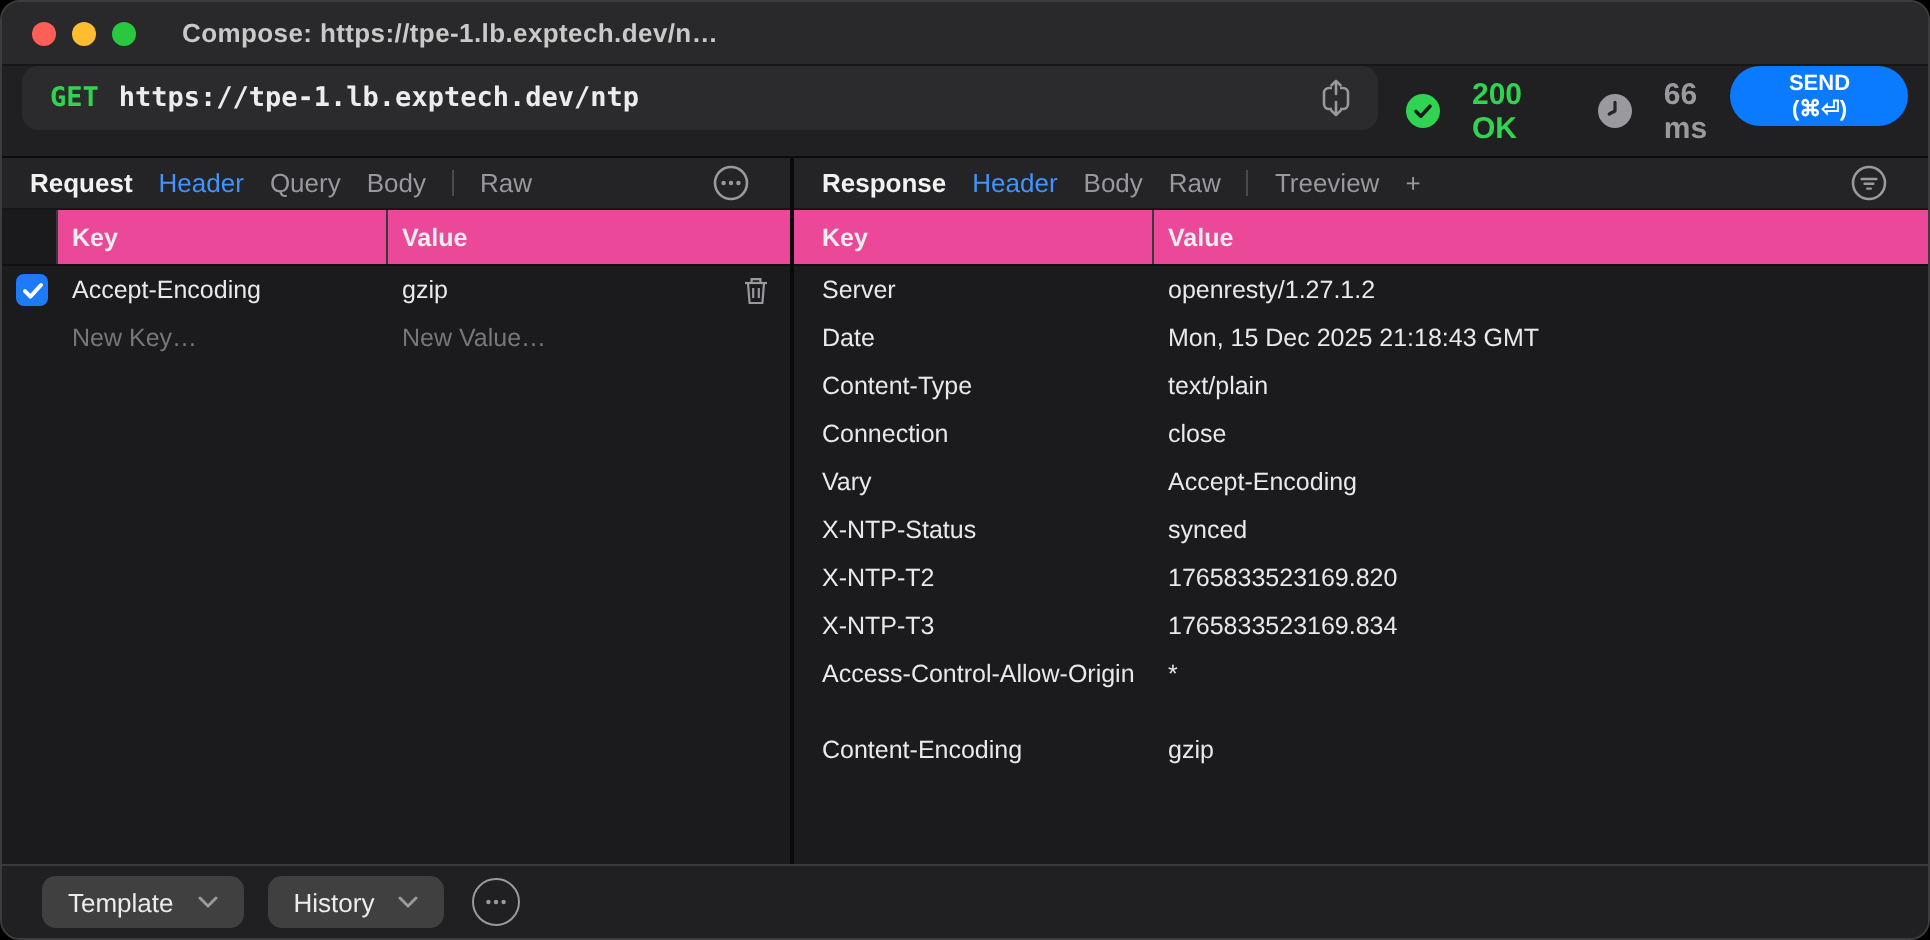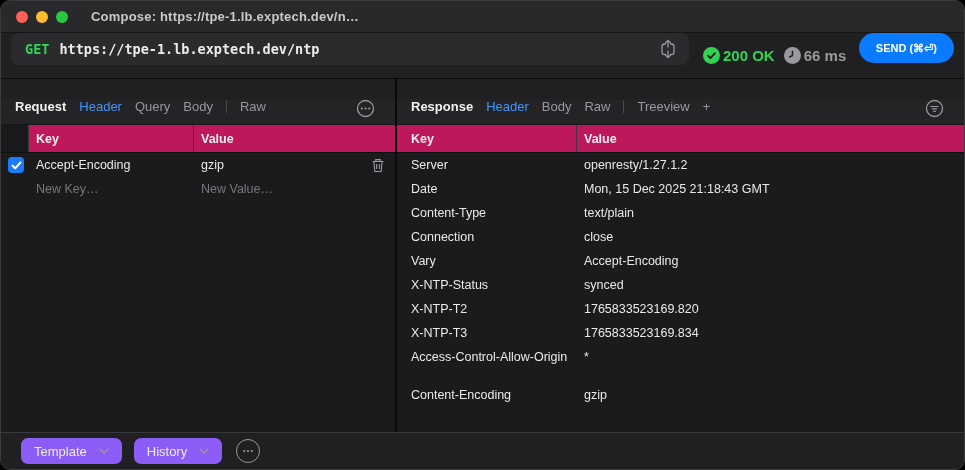--- a/index.html
+++ b/index.html
@@ -19,43 +19,43 @@
   .tl.yellow { background:#febc2e; }
   .tl.green { background:#28c840; }
   .win-title { margin-left:23px; font-size:13px; font-weight:bold; color:#c9c9c9; letter-spacing:.2px; }
 
   
   .urlrow { height:46px; flex:0 0 46px; background:#202022; display:flex; padding:0 10px; border-bottom:1px solid #0c0c0d; }
   .url-input { height:32px; flex:0 0 678px; background:#2b2b2e; border-radius:8px; display:flex; align-items:center; padding:0 8px 0 14px; font-family:"DejaVu Sans Mono", monospace; font-size:13.5px; font-weight:bold; }
   .method { color:#30d451; margin-right:10px; }
   .url-text { color:#ececec; flex:1; white-space:nowrap; overflow:hidden; }
   .sync-btn { width:26px; height:26px; display:flex; align-items:center; justify-content:center; }
-  .statusgrp { display:flex; align-items:center; gap:3px; margin-left:14px; font-size:15px; font-weight:bold; }
+  .statusgrp { display:flex; align-items:center; gap:16px; margin-left:14px; font-size:15px; font-weight:bold; }
   .status-ok { color:#30d451; }
   .latency { color:#9a9a9e; }
   .icon16 { width:17px; height:17px; display:inline-flex; }
   .send-btn { margin-left:auto; height:30px; padding:0 17px; border:none; border-radius:15px; background:#0a7aff; color:#fff; font-size:11px; font-weight:bold; font-family:"Liberation Sans", sans-serif; display:flex; align-items:center; cursor:pointer; }
 
   
   .main { flex:1; display:flex; min-height:0; }
   .panel { display:flex; flex-direction:column; min-width:0; }
   .panel.request { flex:0 0 394px; }
   .panel-divider { flex:0 0 2px; background:#0a0a0b; }
   .panel.response { flex:1; }
 
-  .tabstrip { height:26px; flex:0 0 26px; background:#242427; display:flex; align-items:flex-start; gap:13px; padding:0 20px 0 14px; font-size:13px; border-bottom:1px solid #161618;margin-top:20px; }
+  .tabstrip { height:26px; flex:0 0 26px; background:#242427; display:flex; align-items:center; gap:13px; padding:0 20px 0 14px; font-size:13px; border-bottom:1px solid #161618; }
   .panel-title { font-weight:bold; color:#f2f2f2; }
   .tabs-host { display:flex; align-items:center; gap:13px; }
   .tab { color:#98989d; cursor:pointer; }
   .tab.active { color:#4094ff; }
   .tab-sep { width:1px; height:13px; background:#4a4a4e; display:inline-block; }
   .strip-icon { margin-left:auto; display:flex; align-items:center; }
 
   
-  .thead { height:28px; flex:0 0 28px; background:#be185d; display:flex; align-items:center; font-size:12.5px; font-weight:bold; color:#ededed; border-bottom:1px solid #101012;text-align:center; }
+  .thead { height:28px; flex:0 0 28px; background:#ec4899; display:flex; align-items:center; font-size:12.5px; font-weight:bold; color:#ededed; border-bottom:1px solid #101012;text-align:center; }
   .req-grid { display:grid; grid-template-columns:28px 165px 1fr 34px; width:100%; height:100%; align-items:center; }
   .res-grid { display:grid; grid-template-columns:180px 1fr; width:100%; height:100%; align-items:center; }
   .thead .hcell { height:100%; display:flex; align-items:center; padding-left:7px; border-right:1px solid #39393c; }
   .thead .hcell:last-child, .thead .hcell.noline { border-right:none; }
   .thead .cb-head { background:#1a1a1d; }
   .res .thead .hcell.key { padding-left:14px; }
   .res .thead .hcell.val { padding-left:7px; border-right:none; }
 
   .tbody { flex:1; background:#1b1b1e; overflow:hidden; display:flex; flex-direction:column; }
   .trow { flex:0 0 24px; height:24px; font-size:12.5px; color:#e9e9e9; }
@@ -63,21 +63,21 @@
   .cell { display:flex; align-items:center; padding-left:7px; overflow:hidden; white-space:nowrap; }
   .res .cell.key { padding-left:14px; }
   .cell.placeholder { color:#77777b; }
   .cb-cell { justify-content:flex-start; padding-left:7px; }
   .checkbox { width:16px; height:16px; border-radius:4px; background:#3a3a3d; display:flex; align-items:center; justify-content:center; }
   .checkbox.on { background:#1d7bf8; }
   .trash-cell { justify-content:flex-end; padding-right:10px; }
 
   
   .bottombar { height:37px; flex:0 0 37px; background:#202022; border-top:1px solid #39393c; display:flex; align-items:center; gap:12px; padding:0 20px; }
-  .bb-btn { height:26px; padding:0 13px; background:#8b5cf6; border:none; border-radius:7px; color:#ececec; font-size:13px; font-family:"Liberation Sans", sans-serif; display:flex; align-items:center; gap:12px; cursor:pointer; }
+  .bb-btn { height:26px; padding:0 13px; background:#404040; border:none; border-radius:7px; color:#ececec; font-size:13px; font-family:"Liberation Sans", sans-serif; display:flex; align-items:center; gap:12px; cursor:pointer; }
   .circle-more { width:24px; height:24px; border-radius:50%; border:1.5px solid #9a9a9e; display:flex; align-items:center; justify-content:center; margin-left:2px; }
 </style>
 </head>
 <body>
 
 <div class="stage">
   <div class="window">
 
     <div class="titlebar">
       <div class="traffic">

